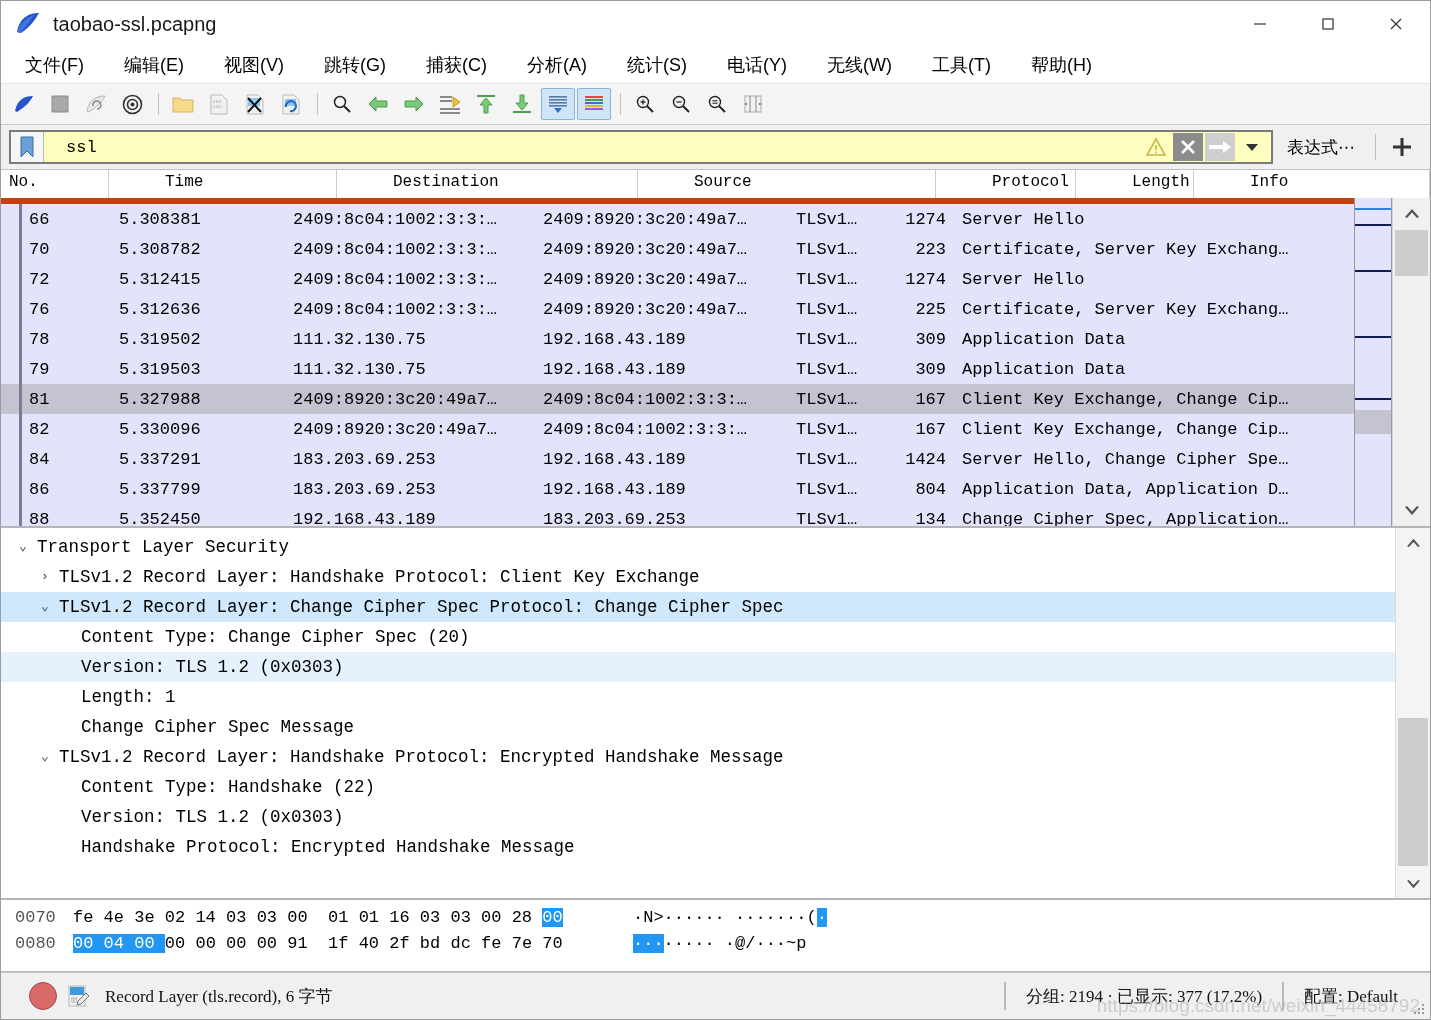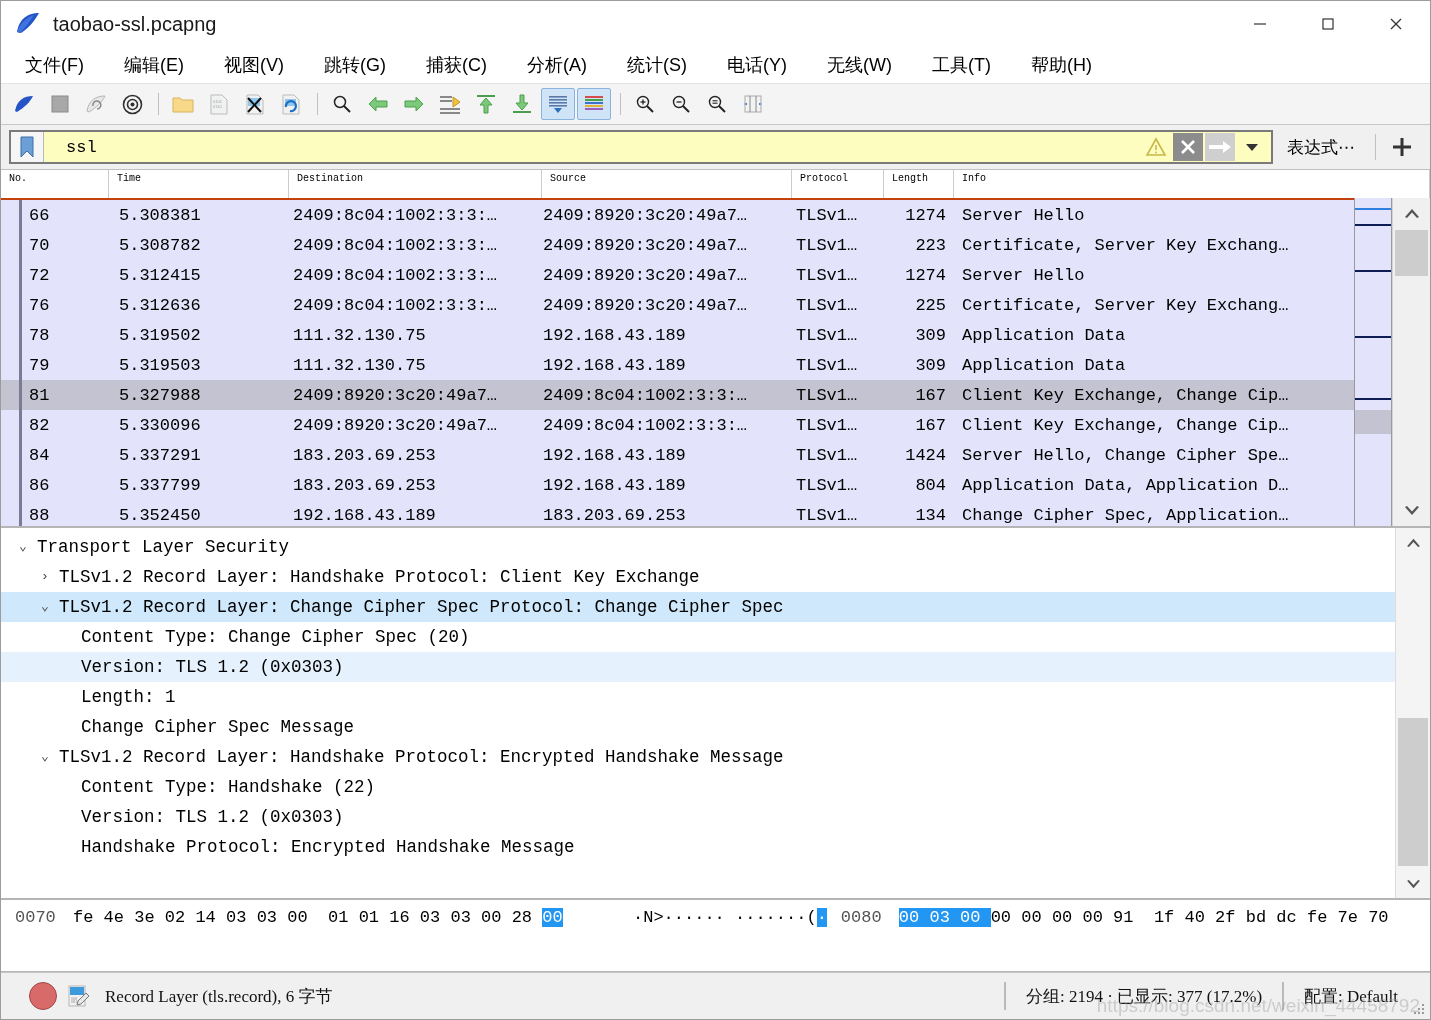--- a/index.html
+++ b/index.html
@@ -114,23 +114,23 @@
   .packet-list {
     height: 356px; min-height: 356px;
     display: flex; flex-direction: column;
     background: #ffffff;
     border-bottom: 2px solid #b5b5b5;
     position: relative;
   }
   .plist-head {
     display: flex; height: 28px; min-height: 28px;
     background: #ffffff;
-    border-bottom: 2px solid #c2410c;
+    border-bottom: 6px solid #c2410c;
     font-family: "Liberation Mono", monospace;
-    font-size: 10px; color: #000;
+    font-size: 16px; color: #000; gap: 48px;
   }
   .plist-head .th {
     border-right: 1px solid #cccccc;
     padding: 3px 0 0 8px;
     box-sizing: border-box;
     white-space: nowrap; overflow: hidden;
   }
   .plist-body {
     flex: 1; overflow: hidden;
     font-family: "Liberation Mono", monospace;
@@ -203,21 +203,21 @@
   }
   .ds-arrow { height: 28px; display: flex; align-items: center; justify-content: center; color: #555; font-size: 14px; }
   .ds-arrow.bot { position: absolute; bottom: 0; left: 0; right: 0; }
   .ds-thumb { position: absolute; left: 2px; right: 2px; top: 190px; bottom: 32px; background: #cdcdcd; }
 
   
   .hex-pane {
     height: 66px; min-height: 66px;
     background: #ffffff;
     border-bottom: 1px solid #b5b5b5;
-    display: flex; flex-direction: row;
+    display: flex; flex-direction: column;
     font-family: "Liberation Mono", monospace;
     font-size: 17px;
     padding-top: 5px;
     overflow: hidden;
   }
   .hrow { height: 26px; line-height: 26px; display: flex; white-space: pre; }
   .hoff { width: 72px; color: #555; padding-left: 14px; box-sizing: border-box; }
   .hhex { width: 560px; color: #000; }
   .hasc { color: #000; }
   .hsel { background: #2196f3; color: #ffffff; }
@@ -726,21 +726,21 @@
       <div class="ds-arrow bot">
         <svg width="15" height="11" viewBox="0 0 16 12">
             <path d="M8 10 L1 2 L3 1 L8 6.5 L13 1 L15 2 Z" fill="#555"></path>
           </svg>
       </div>
     </div>
   </div>
 
   <div class="hex-pane" id="hexpane">
       <div class="hrow"><span class="hoff">0070</span><span class="hhex"><span>fe 4e 3e 02 14 03 03 00  01 01 16 03 03 00 28 </span><span class="hsel">00</span></span><span class="hasc"><span>·N&gt;······ ·······(</span><span class="hsel">·</span></span></div>
-      <div class="hrow"><span class="hoff">0080</span><span class="hhex"><span class="hsel">00 03 00 </span><span>00 00 00 00 91  1f 40 2f bd dc fe 7e 70</span></span><span class="hasc"><span class="hsel">···</span><span>····· ·@/···~p</span></span></div>
+      <div class="hrow"><span class="hoff">0080</span><span class="hhex"><span class="hsel">00 04 00 </span><span>00 00 00 00 91  1f 40 2f bd dc fe 7e 70</span></span><span class="hasc"><span class="hsel">···</span><span>····· ·@/···~p</span></span></div>
     </div>
 
   <div class="statusbar">
     <div class="sb-dot"></div>
     <div class="sb-ico">
       <svg width="24" height="24" viewBox="0 0 24 24">
         <rect x="2" y="2" width="16" height="20" fill="#f2f2f2" stroke="#b5b5b5"></rect>
         <rect x="3" y="3" width="14" height="8" fill="#3d9bdc"></rect>
         <text x="4" y="16" font-size="3.2" fill="#777">0101</text>
         <text x="4" y="19" font-size="3.2" fill="#777">0110</text>

